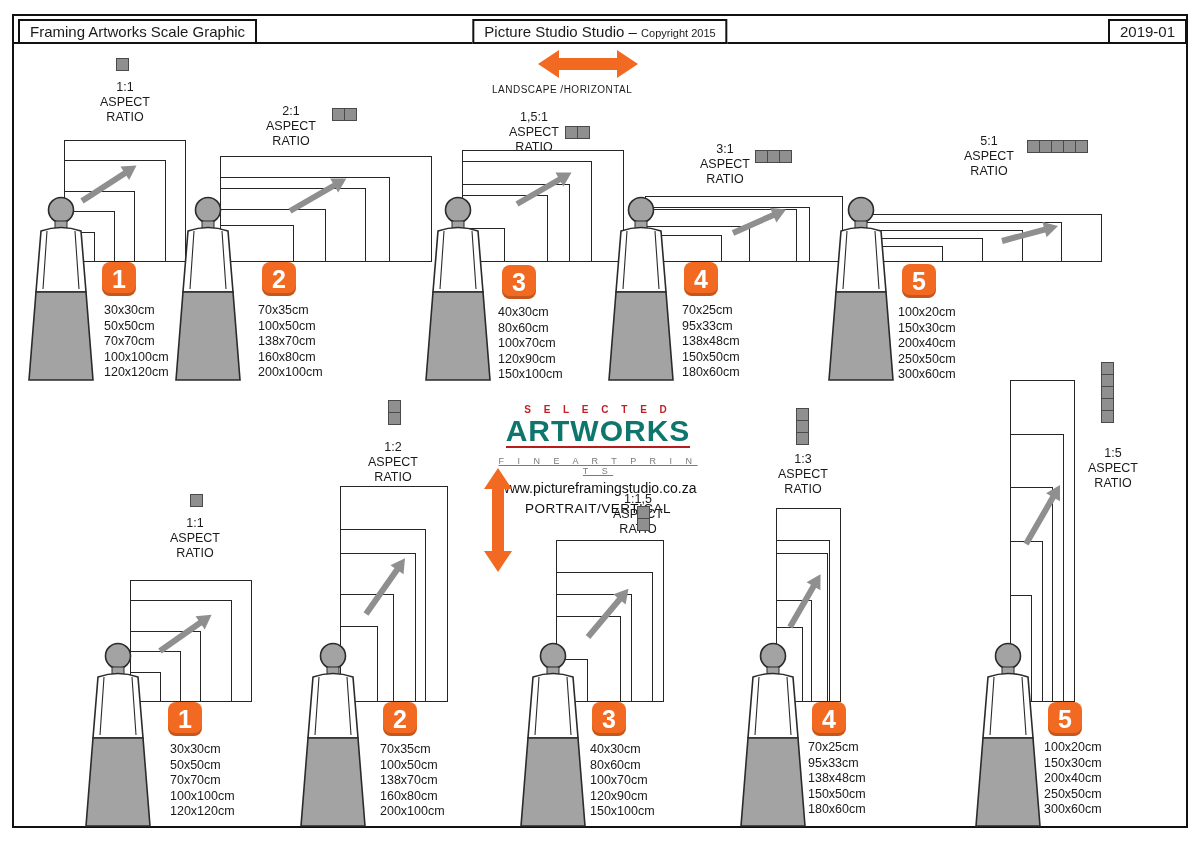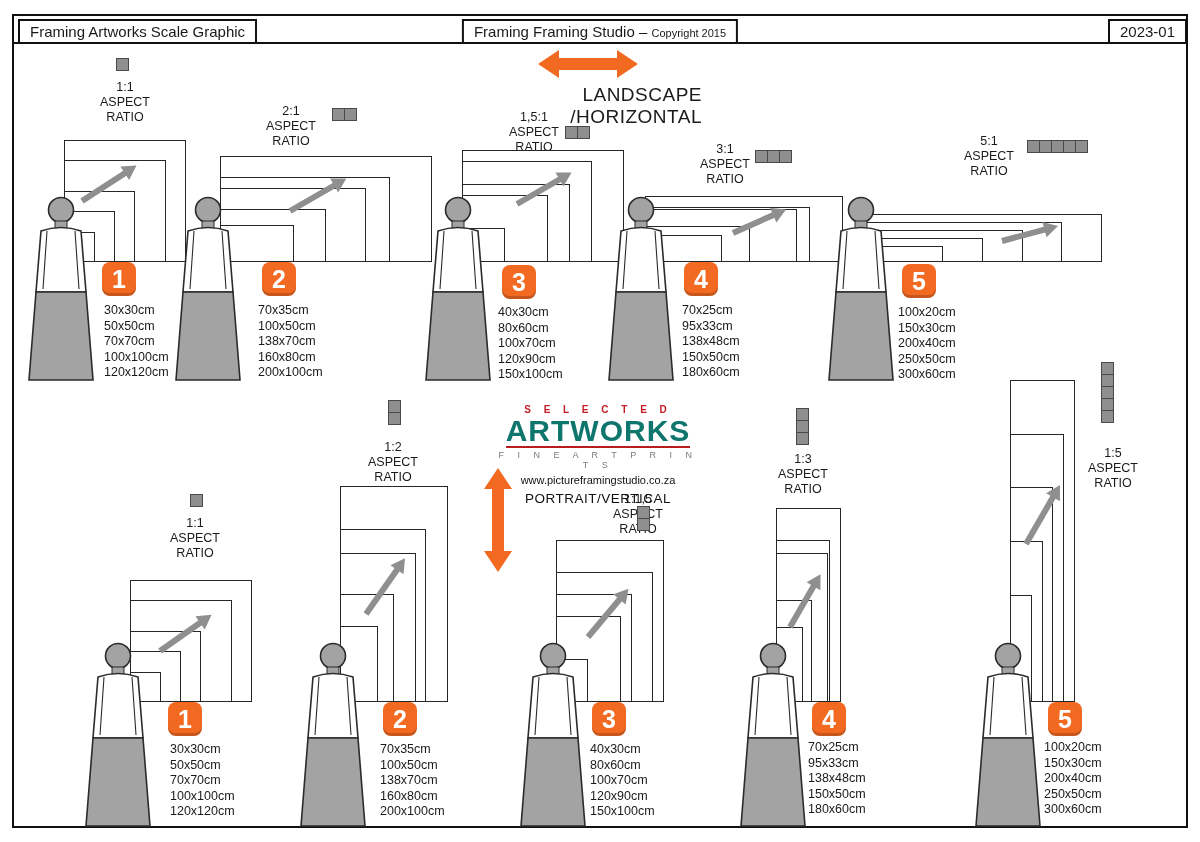--- a/index.html
+++ b/index.html
@@ -14,21 +14,21 @@
   .hdr-small{font-size:11px;}
   
   .h-arrow{position:absolute;left:538px;top:50px;display:flex;align-items:center;}
   .h-arrow .tri-l{width:0;height:0;border-right:21px solid #F26A21;border-top:14px solid transparent;border-bottom:14px solid transparent;}
   .h-arrow .bar{width:58px;height:12px;background:#F26A21;}
   .h-arrow .tri-r{width:0;height:0;border-left:21px solid #F26A21;border-top:14px solid transparent;border-bottom:14px solid transparent;}
   .v-arrow{position:absolute;left:484px;top:468px;display:flex;flex-direction:column;align-items:center;}
   .v-arrow .tri-t{width:0;height:0;border-bottom:21px solid #F26A21;border-left:14px solid transparent;border-right:14px solid transparent;}
   .v-arrow .bar{width:12px;height:62px;background:#F26A21;}
   .v-arrow .tri-b{width:0;height:0;border-top:21px solid #F26A21;border-left:14px solid transparent;border-right:14px solid transparent;}
-  .orient-label{position:absolute;font-size:19px;letter-spacing:0.5px;text-align:right;}
+  .orient-label{position:absolute;font-size:10px;letter-spacing:0.5px;text-align:left;}
   
   .ratio-label{position:absolute;width:62px;font-size:12.5px;line-height:15px;text-align:center;}
   .sq-row{position:absolute;display:flex;}
   .sq-col{position:absolute;display:flex;flex-direction:column;}
   .sq{width:13px;height:13px;background:#8f8f8f;border:1px solid #4a4a4a;display:block;box-sizing:border-box;margin:0 0 -1px -1px;}
   
   .frames{position:absolute;}
   .frame-rect{position:absolute;left:0;bottom:0;border:1.6px solid #262626;box-sizing:border-box;background:transparent;}
   .diag-arrow{position:absolute;height:6px;background:#8f8f8f;z-index:3;transform-origin:left center;}
   .diag-arrow::after{content:"";position:absolute;right:-13px;top:-5px;width:0;height:0;border-left:14px solid #8f8f8f;border-top:8px solid transparent;border-bottom:8px solid transparent;}
@@ -37,22 +37,22 @@
   .person-svg{width:100%;height:100%;display:block;}
   
   .badge{position:absolute;width:34px;height:34px;background:#F26A21;border-radius:8px;color:#fff;
          font-weight:bold;font-size:25px;display:flex;align-items:center;justify-content:center;
          box-shadow:inset 0 -3px 0 rgba(0,0,0,0.18);z-index:4;}
   .sizes{position:absolute;font-size:12.5px;line-height:15.5px;color:#1a1a1a;z-index:4;}
   
   .logo-block{position:absolute;left:498px;top:404px;width:200px;text-align:center;}
   .logo-selected{color:#C41E24;font-size:10px;font-weight:bold;letter-spacing:5px;}
   .logo-artworks{font-size:30px;font-weight:800;line-height:31px;color:#0f766e;letter-spacing:1px;display:inline-block;border-bottom:2px solid #b91c1c;}
-  .logo-sub{font-size:9px;color:#7a7a7a;letter-spacing:5.5px;margin-top:2px;}
-  .logo-url{font-size:11px;color:#111;margin-top:4px;}
+  .logo-sub{font-size:9px;color:#7a7a7a;letter-spacing:5.5px;margin-top:8px;text-decoration:underline;}
+  .logo-url{font-size:14px;color:#111;margin-top:4px;}
   .logo-orient{font-size:13.5px;color:#111;margin-top:5px;letter-spacing:0.5px;}
 </style>
 </head>
 <body>
 
 <svg width="0" height="0" style="position:absolute">
   <defs>
     <g id="person-shape">
       <circle cx="34" cy="14" r="12.5" fill="#a3a3a3" stroke="#2b2b2b" stroke-width="1.6"></circle>
       <rect x="28" y="25" width="12" height="9" fill="#a3a3a3" stroke="#2b2b2b" stroke-width="1"></rect>
@@ -63,25 +63,25 @@
   </defs>
 </svg>
 
 <div class="page-border"></div>
 <div class="header-rule"></div>
 
 <div class="hdr-box" style="left:18px">
   <span>Framing Artworks Scale Graphic</span>
 </div>
 <div class="hdr-box hdr-center">
-  <span>Framing Framing Studio –</span>
+  <span>Picture Studio Studio –</span>
   <span class="hdr-small">Copyright 2015</span>
 </div>
 <div class="hdr-box" style="left:1108px">
-  <span>2023-01</span>
+  <span>2019-01</span>
 </div>
 
 <div class="h-arrow">
   <span class="tri-l"></span>
   <span class="bar"></span>
   <span class="tri-r"></span>
 </div>
 <div class="orient-label" style="left:492px;top:84px;width:210px">LANDSCAPE /HORIZONTAL</div>
 
 <div>

